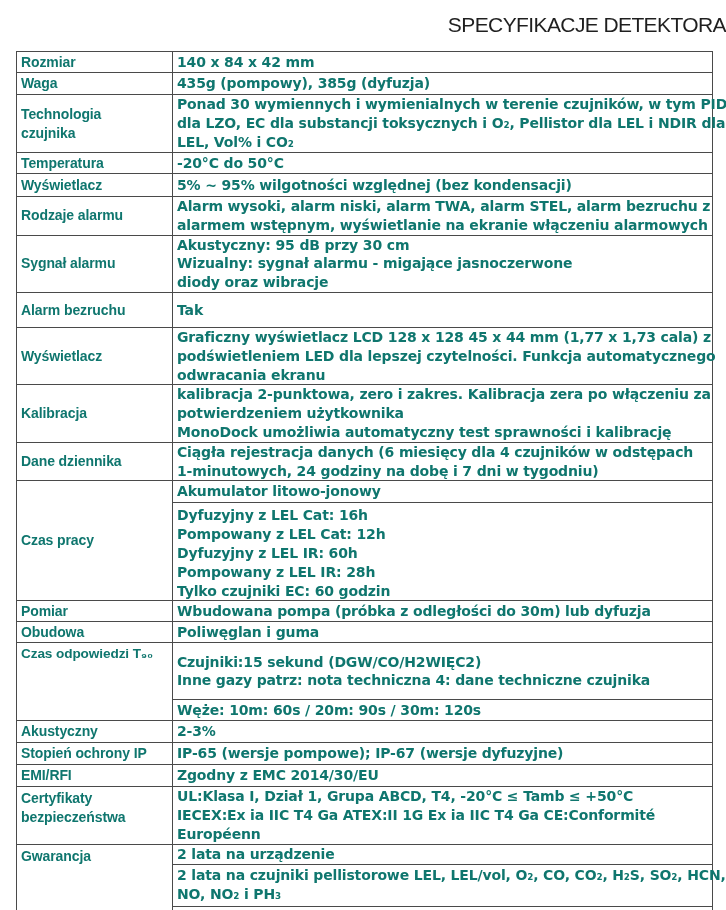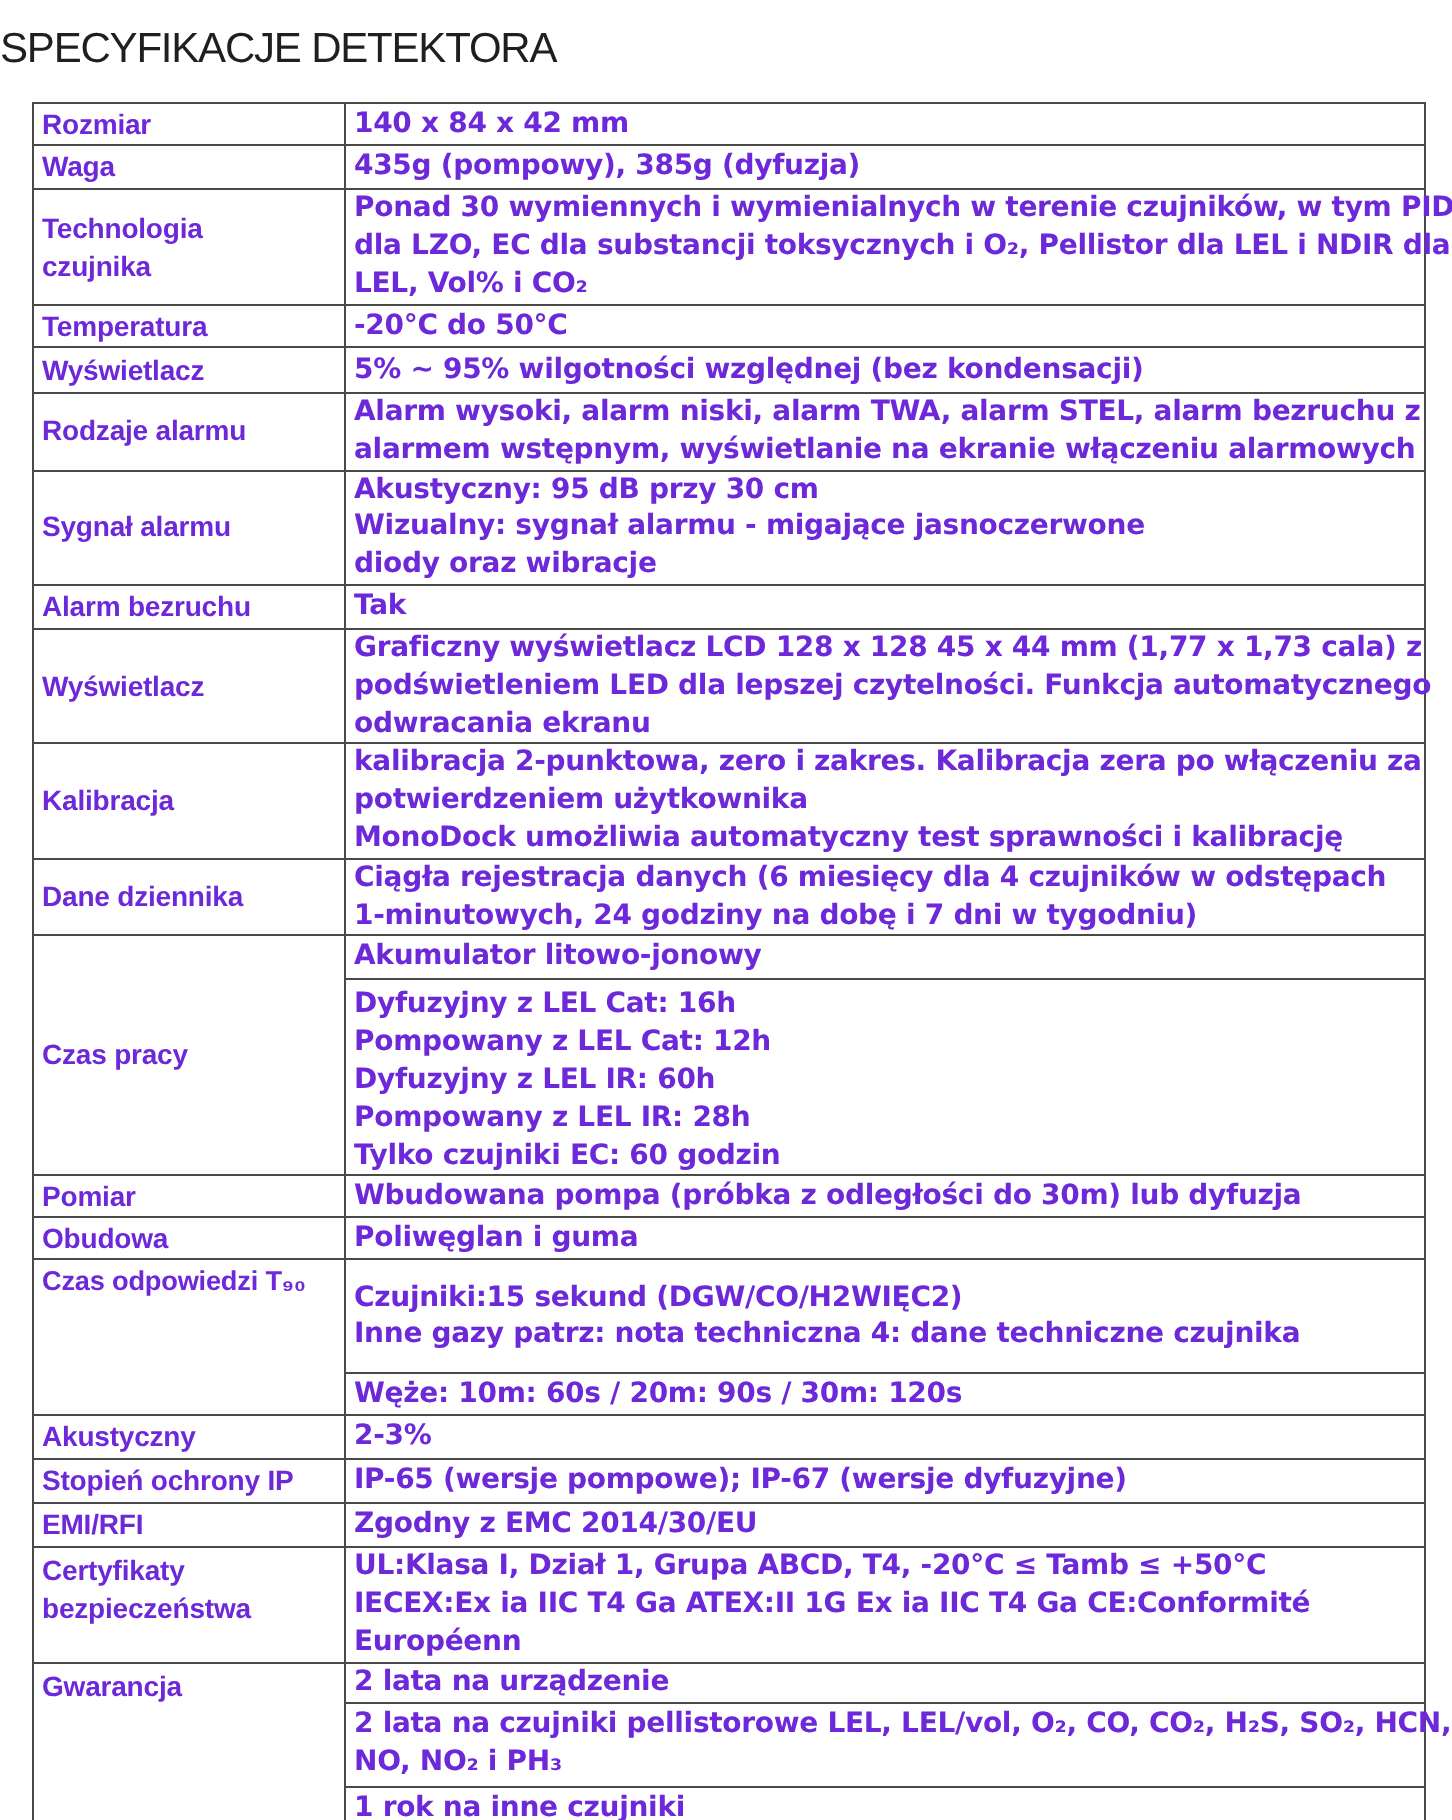--- a/index.html
+++ b/index.html
@@ -1,19 +1,19 @@
 <!DOCTYPE html>
 <html><head>
 <meta charset="utf-8">
 <style>
   html, body { margin: 0; padding: 0; background: #ffffff; }
   body { width: 726px; height: 910px; position: relative; overflow: hidden; font-family: "Liberation Sans", sans-serif; color: #222222; }
-  .title { position: absolute; left: 0; top: 10px; width: 726px; text-align: left; font-family: "Liberation Sans", sans-serif; font-size: 21px; letter-spacing: -0.6px; color: #1f1f1f; line-height: 30px; }
+  .title { position: absolute; left: 0; top: 10px; width: 726px; text-align: right; font-family: "Liberation Sans", sans-serif; font-size: 21px; letter-spacing: -0.6px; color: #1f1f1f; line-height: 30px; }
   table.spec { position: absolute; left: 16px; top: 51px; width: 697px; border-collapse: collapse; table-layout: fixed; }
-  table.spec td { border: 1.3px solid #4a4a4a; padding: 0 5px 0 4px; vertical-align: middle; font-size: 14px; line-height: 18.8px; color: #6d28d9; }
+  table.spec td { border: 1.3px solid #4a4a4a; padding: 0 5px 0 4px; vertical-align: middle; font-size: 14px; line-height: 18.8px; color: #0f766e; }
   table.spec col.c1 { width: 156px; }
   td.lbl { font-weight: bold; color: #1c1c1c; font-size: 14px; letter-spacing: -0.1px; }
   td.val { font-family: "DejaVu Sans", sans-serif; font-size: 12.6px; letter-spacing: -0.15px; vertical-align: top; padding-top: 1px; font-weight: bold; }
   td.val .ln { display: block; white-space: nowrap; }
   td.lbl.top { vertical-align: top; padding-top: 2px; margin-top: 48px; }
 </style>
 </head>
 <body>
 
 <div class="title">SPECYFIKACJE DETEKTORA</div>
@@ -67,21 +67,21 @@
       </td>
     </tr>
     <tr style="height:56px">
       <td class="lbl">Sygnał alarmu</td>
       <td class="val">
         <span class="ln">Akustyczny: 95 dB przy 30 cm</span>
         <span class="ln">Wizualny: sygnał alarmu - migające jasnoczerwone</span>
         <span class="ln">diody oraz wibracje</span>
       </td>
     </tr>
-    <tr style="height:22px">
+    <tr style="height:35px">
       <td class="lbl">Alarm bezruchu</td>
       <td class="val">
           <span class="ln">Tak</span>
         </td>
     </tr>
     <tr style="height:57px">
       <td class="lbl">Wyświetlacz</td>
       <td class="val">
         <span class="ln">Graficzny wyświetlacz LCD 128 x 128 45 x 44 mm (1,77 x 1,73 cala) z</span>
         <span class="ln">podświetleniem LED dla lepszej czytelności. Funkcja automatycznego</span>

